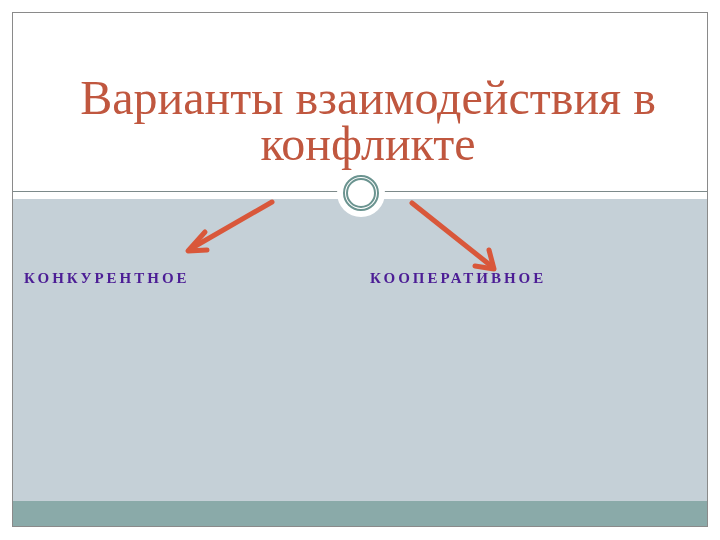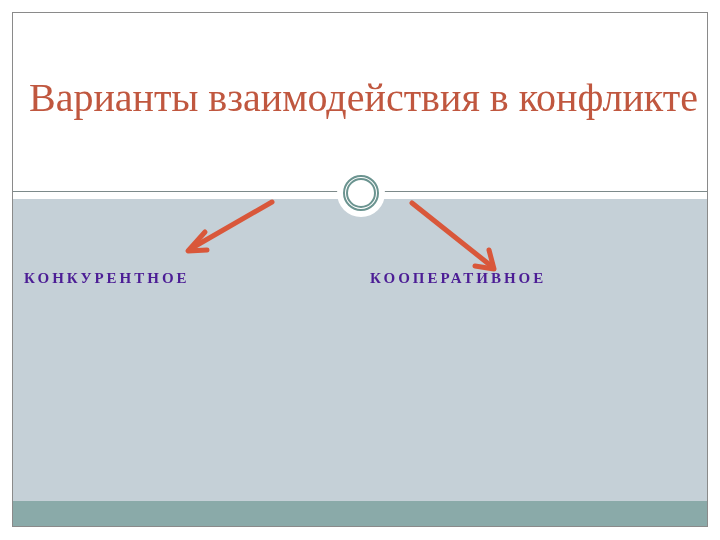--- a/index.html
+++ b/index.html
@@ -10,22 +10,22 @@
   }
   .slide {
     position: absolute; left: 12px; top: 12px; width: 696px; height: 515px;
     border: 1px solid #8a8a8a; box-sizing: border-box; background: #fff;
   }
   .header {
     position: absolute; left: 0; top: 0; width: 100%; height: 178px; background: #fff;
   }
   .title {
     position: absolute; left: 16px; right: 0; top: 62px;
-    text-align: left; color: #c0573f;
-    font-size: 40px; line-height: 46px; font-weight: normal;
+    text-align: center; color: #c0573f;
+    font-size: 48px; line-height: 46px; font-weight: normal;
   }
   .header-line {
     position: absolute; left: 0; right: 0; top: 178px; height: 1px; background: #7d8a8a;
   }
   .body-area {
     position: absolute; left: 0; right: 0; top: 186px; bottom: 25px; background: #c5d0d7;
   }
   .footer-band {
     position: absolute; left: 0; right: 0; bottom: 0; height: 25px; background: #8aaaa9;
   }

